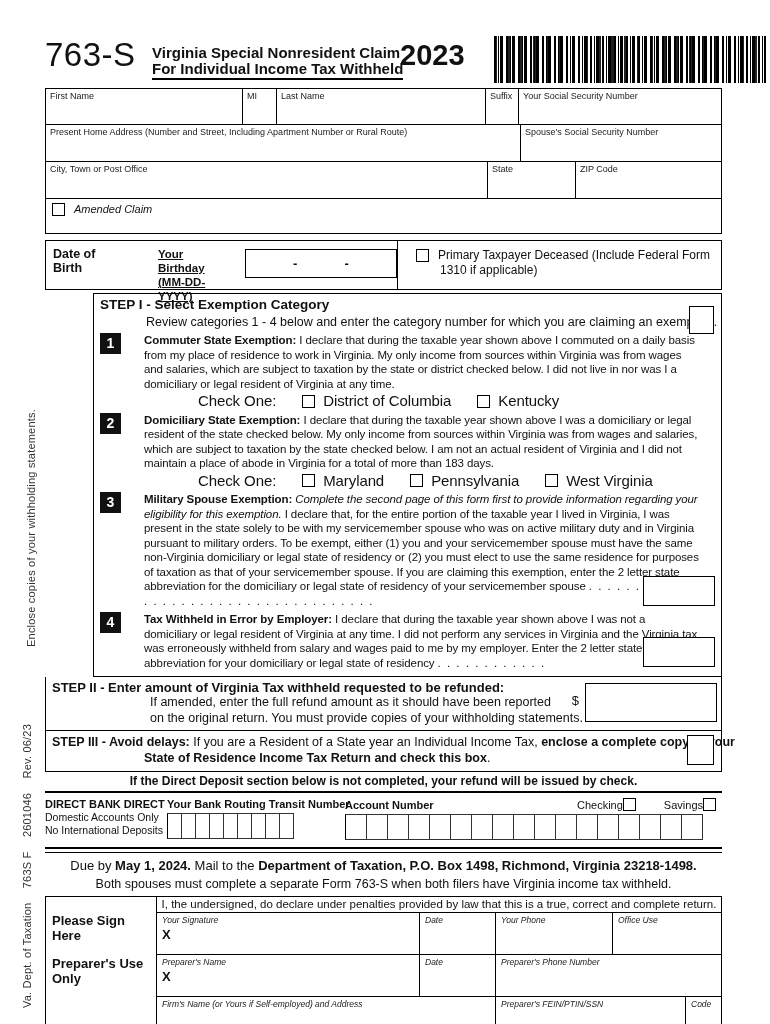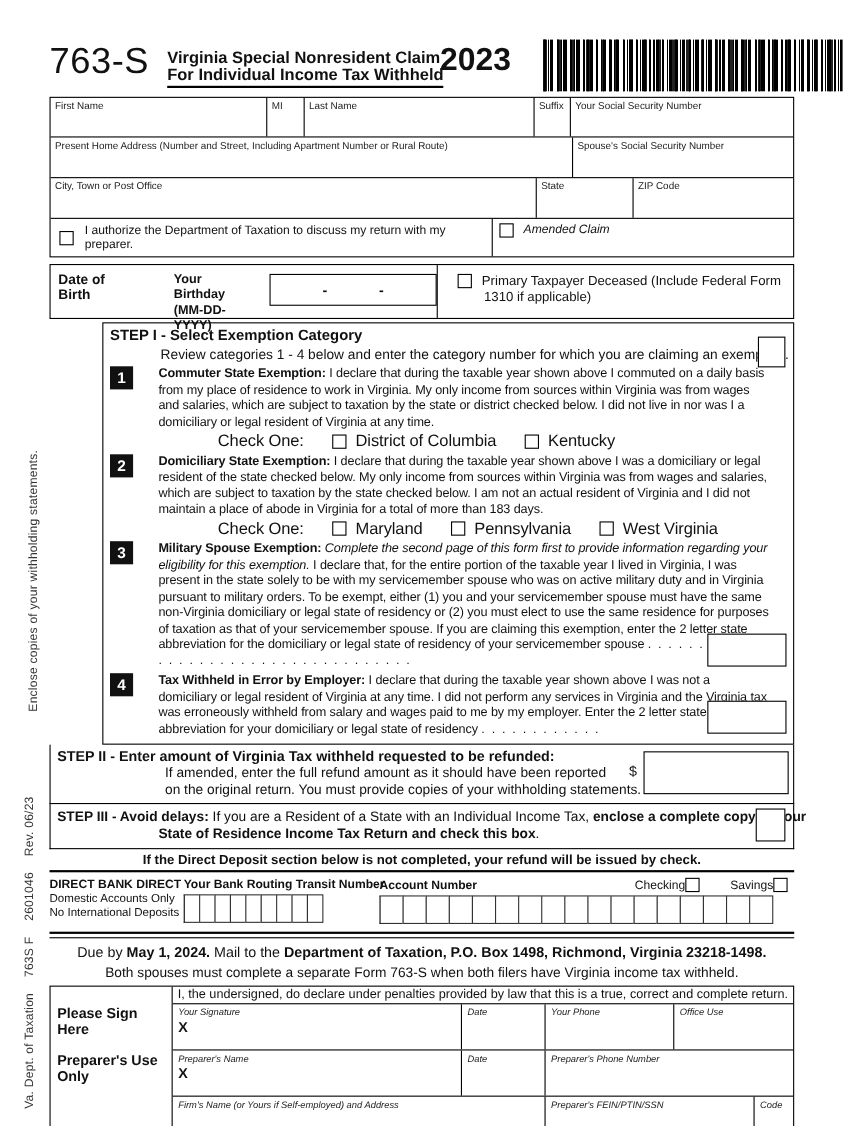--- a/index.html
+++ b/index.html
@@ -40,21 +40,21 @@
 
   .cb{display:inline-block;width:13px;height:13px;border:1.5px solid #000;background:#fff;
       vertical-align:middle;flex:0 0 auto;box-sizing:border-box;}
   .auth{display:flex;align-items:center;gap:10px;font-size:11px;padding-left:8px;}
   .amended{display:flex;align-items:flex-start;gap:9px;font-size:11px;padding-top:4px;padding-left:6px;font-style:italic;}
 
   
   .dob{display:flex;border:1.6px solid #000;height:50px;margin-top:6px;box-sizing:border-box;}
   .dob-left{width:352px;border-right:1.6px solid #000;display:flex;align-items:flex-start;padding:6px 0 0 7px;box-sizing:border-box;}
   .dob-title{font-size:12.5px;font-weight:bold;}
-  .bday{margin-left:38px;font-size:11.5px;font-weight:bold;line-height:14px;}
+  .bday{margin-left:38px;font-size:11.5px;font-weight:bold;line-height:14px;text-decoration:underline;}
   .bday-box{width:170px;height:29px;border:1.5px solid #000;margin:2px 0 0 14px;
             display:flex;justify-content:space-evenly;align-items:center;font-weight:bold;font-size:13px;box-sizing:border-box;}
   .dob-right{flex:1;padding:7px 10px 0 18px;}
   .dec{font-weight:normal;font-size:12px;line-height:15px;padding-left:24px;text-indent:-24px;}
   .dec .cb{margin-right:9px;}
 
   
   .step1{border:1.6px solid #000;margin-top:3px;position:relative;padding:3px 0 2px;margin-left:48px;}
   .s1-title{font-weight:bold;font-size:13.5px;padding-left:6px;}
   .s1-instr{font-size:12.5px;padding-left:52px;margin:3px 0 4px;}
@@ -164,24 +164,20 @@
           <span class="lbl">City, Town or Post Office</span>
         </div>
       <div class="cell w88">
           <span class="lbl">State</span>
         </div>
       <div class="cell grow">
           <span class="lbl">ZIP Code</span>
         </div>
     </div>
     <div class="irow h34">
-      <div class="cell w402 auth">
-        <span class="cb"></span>
-        <span>I authorize the Department of Taxation to discuss my return with my preparer.</span>
-      </div>
       <div class="cell grow amended">
         <span class="cb"></span>
         <span>Amended Claim</span>
       </div>
     </div>
   </div>
 
   <div class="dob">
     <div class="dob-left">
       <span class="dob-title">Date of Birth</span>
@@ -265,21 +261,21 @@
 
   <div class="step2">
     <div class="s2-title">STEP II - Enter amount of Virginia Tax withheld requested to be refunded:</div>
     <div class="s2-line">If amended, enter the full refund amount as it should have been reported</div>
     <div class="s2-line">on the original return. You must provide copies of your withholding statements.</div>
     <span class="dollar">$</span>
     <span class="amt-box"></span>
   </div>
 
   <div class="step3">
-    <div class="s3-text"><b>STEP III - Avoid delays:</b><span> If you are a Resident of a State with an Individual Income Tax, </span><b>enclose a complete copy of your State of Residence Income Tax Return and check this box</b><span>.</span></div>
+    <div class="s3-text"><b>STEP III - Avoid delays:</b><span> If you are a Resident of a State year an Individual Income Tax, </span><b>enclose a complete copy of your State of Residence Income Tax Return and check this box</b><span>.</span></div>
     <span class="s3-box"></span>
   </div>
 
   <div class="notice">If the Direct Deposit section below is not completed, your refund will be issued by check.</div>
   <div class="dbd">
     <div class="dbd-left">
       <div class="t">DIRECT BANK DIRECT</div>
       <div>Domestic Accounts Only</div>
       <div>No International Deposits</div>
     </div>

